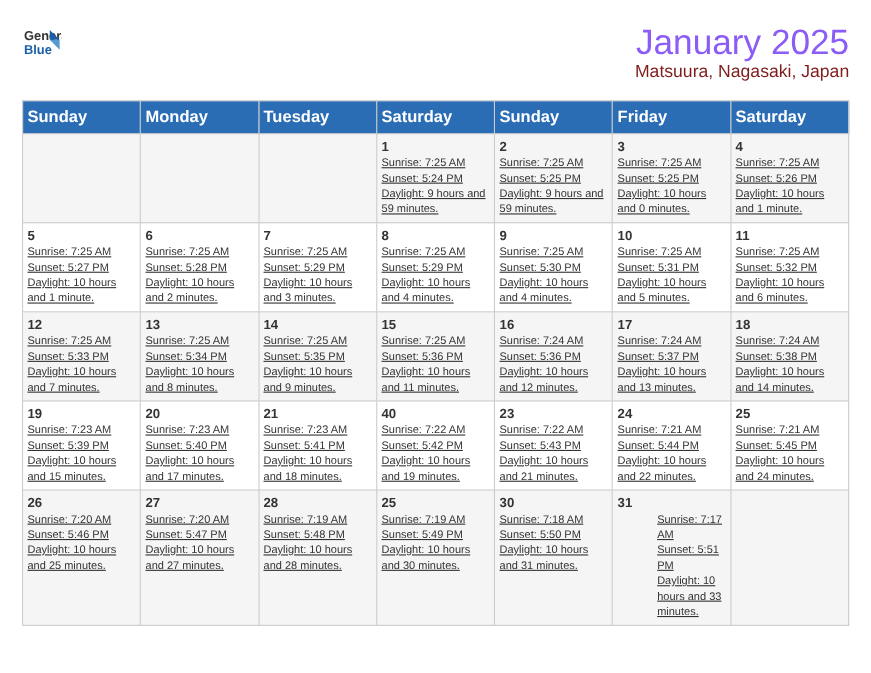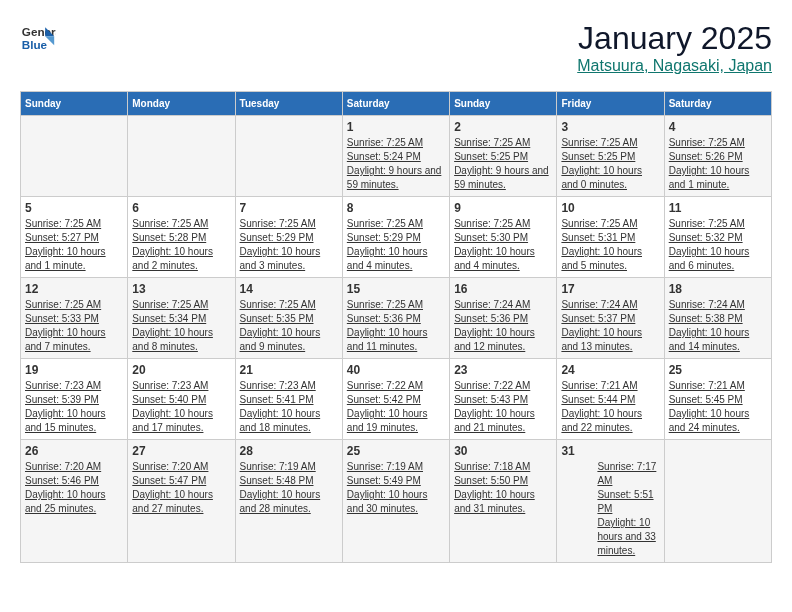--- a/index.html
+++ b/index.html
@@ -24,39 +24,38 @@
     .logo-icon {
       width: 36px;
       height: 36px;
     }
     .title-block {
       text-align: right;
     }
     .main-title {
       font-size: 32px;
       font-weight: normal;
-      color: #0f172a;
+      color: #8b5cf6;
     }
     .subtitle {
       font-size: 16px;
-      color: #0f766e;
-      text-decoration: underline;
+      color: #7f1d1d;
     }
     table {
       width: 100%;
       border-collapse: collapse;
       font-size: 11px;
     }
     thead tr th {
       background-color: #2a6db5;
       color: #fff;
       padding: 6px 4px;
       text-align: left;
       font-weight: bold;
-      font-size: 10px;
+      font-size: 15px;
       border: 1px solid #ccc;
     }
     tbody tr td {
       border: 1px solid #ccc;
       padding: 4px;
       vertical-align: top;
       width: 14.28%;
       height: 80px;
       color: #333;
     }

